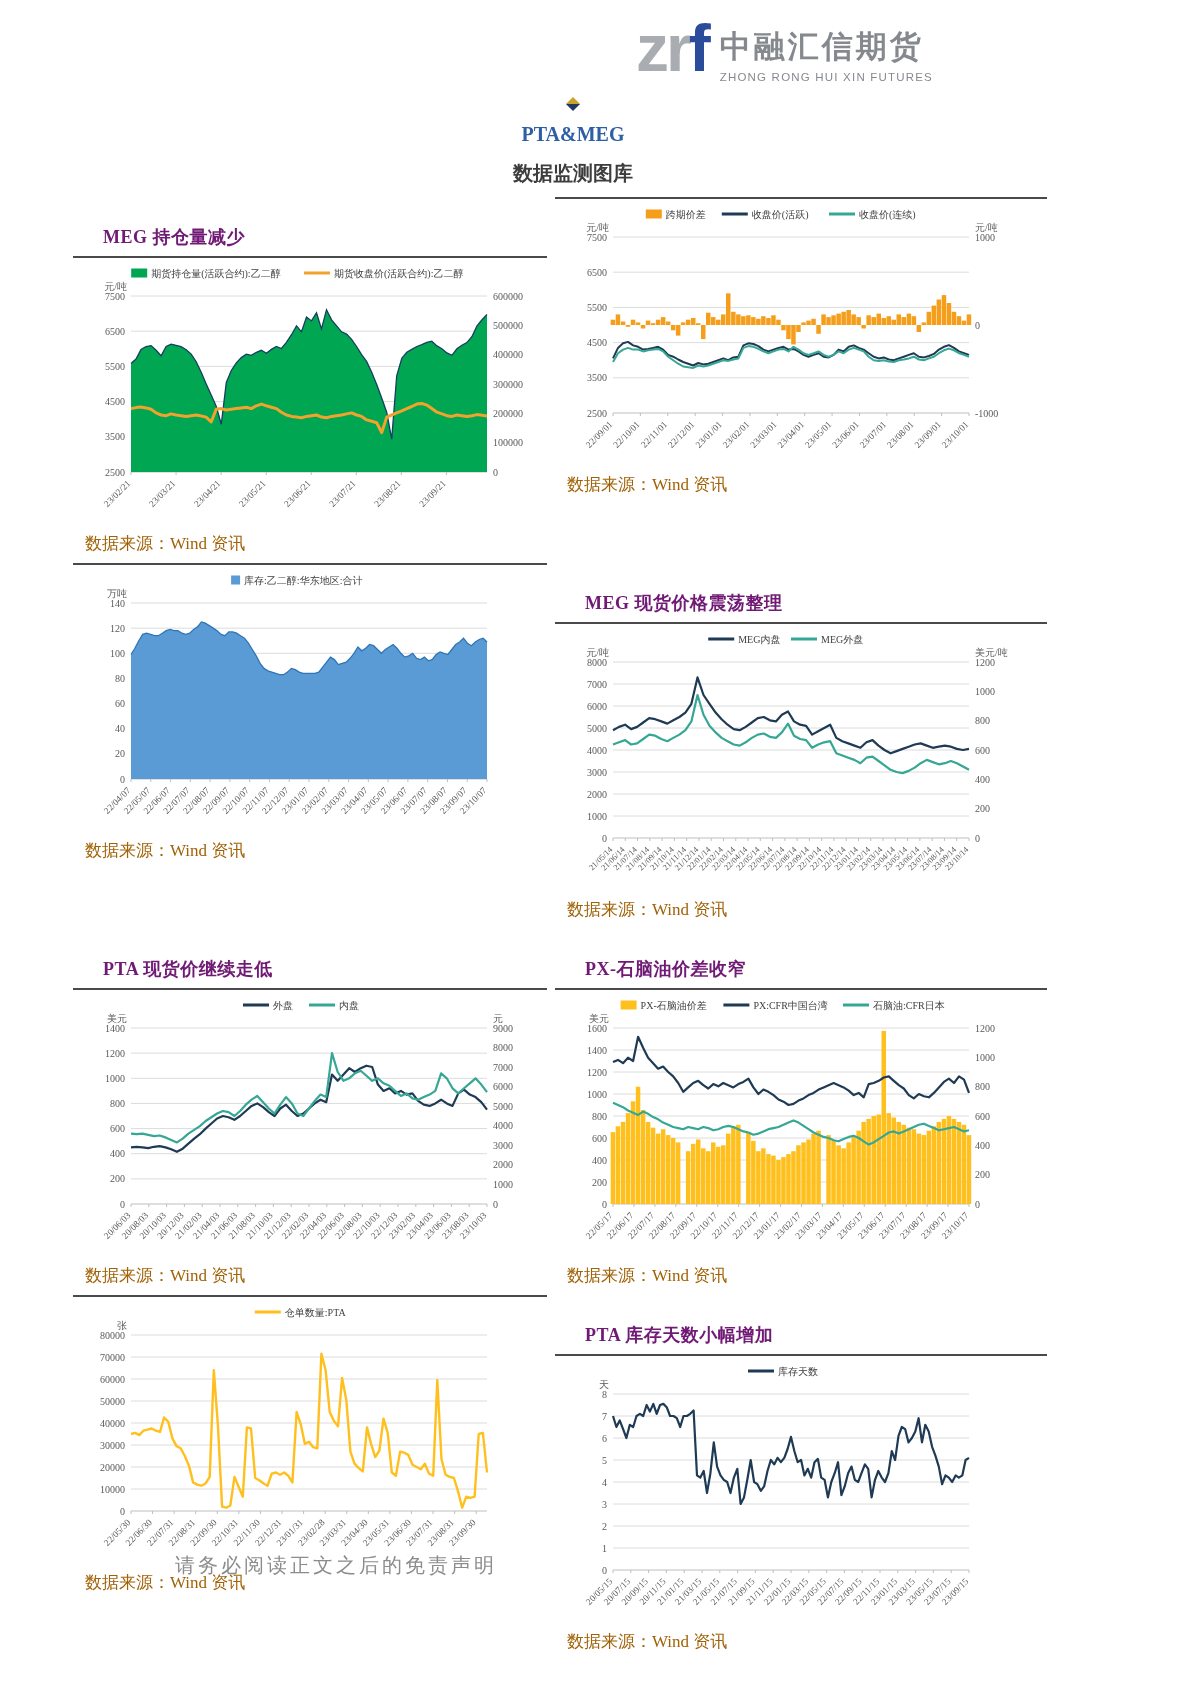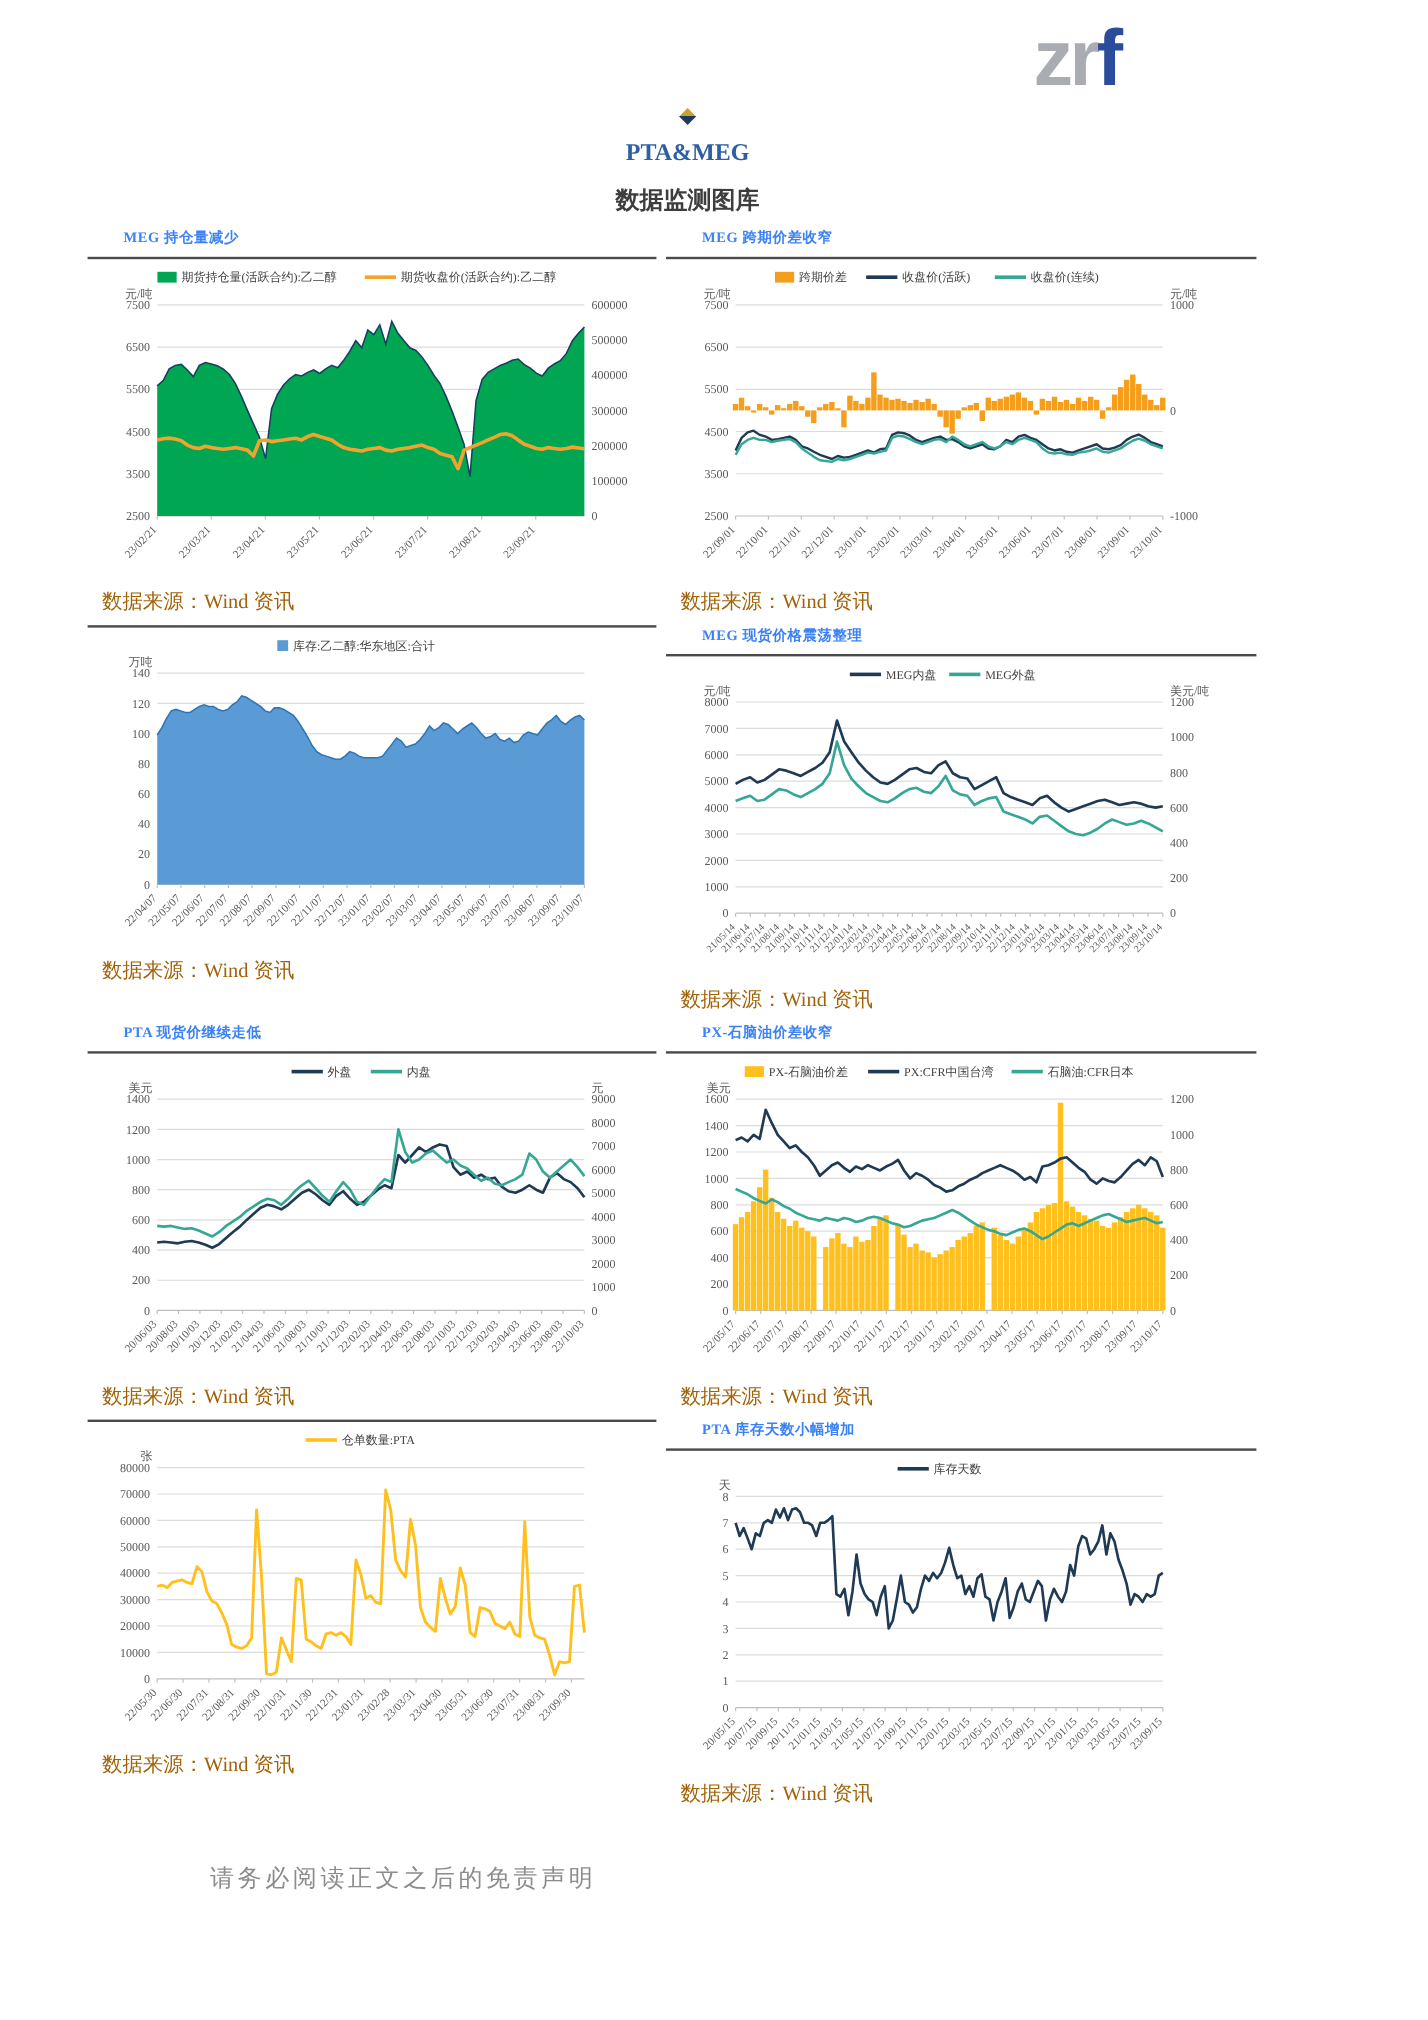--- a/index.html
+++ b/index.html
@@ -19,35 +19,39 @@
            font-family:"Liberation Sans","DejaVu Sans",sans-serif;}
   
   .section-head{margin:16px 0 0 88px;font-size:20px;font-weight:bold;display:flex;align-items:center;gap:14px;flex-direction:column;}
   .bullet{width:10px;height:10px;display:inline-block;transform:rotate(45deg);
           background:linear-gradient(135deg,#c9a227 50%,#1f3864 50%);}
   .sec-latin{color:#2e5fa3;}
   .sec-cn{color:#3d3d3d;}
   
   .grid{display:grid;grid-template-columns:474px 492px;column-gap:8px;padding-left:73px;margin-top:2px;}
   .chart-block{margin-top:8px;}
-  .chart-title{font-size:12px;font-weight:bold;color:#3b82f6;margin:0 0 7px 30px;letter-spacing:0.5px;}
+  .chart-title{font-size:18px;font-weight:bold;color:#701a75;margin:28px 0 7px 30px;letter-spacing:0.5px;}
   .rule{border-top:2px solid #4a4a4a;width:100%;}
   svg.chart{display:block;margin-top:2px;}
   .source{font-size:17px;color:#a16207;margin:0 0 0 12px;}
   
   .footer{position:absolute;left:175px;top:1552px;font-size:20px;color:#8c8c8c;letter-spacing:3px;}
 </style>
 </head>
 <body>
 
 <div class="page">
 
   <div class="hdr">
     <div class="logo">
       <div class="logo-mark"><span class="logo-zr">zr</span><span class="logo-f">f</span></div>
+      <div class="logo-names">
+        <div class="logo-cn">中融汇信期货</div>
+        <div class="logo-en">ZHONG RONG HUI XIN FUTURES</div>
+      </div>
     </div>
   </div>
 
   <div class="section-head">
     <span class="bullet"></span>
     <span class="sec-latin">PTA&amp;MEG</span>
     <span class="sec-cn">数据监测图库</span>
   </div>
 
   <main class="grid" id="charts-grid">
@@ -96,21 +100,20 @@
           <text x="373.44303797468353" y="224" text-anchor="end" font-size="9.3" fill="#595959" transform="rotate(-45 373.44303797468353 224)">23/09/21</text>
           <rect x="58.20000000000002" y="8.5" width="16" height="9" fill="#00a651"></rect>
           <text x="78.20000000000002" y="16.5" font-size="10" fill="#404040">期货持仓量(活跃合约):乙二醇</text>
           <rect x="231" y="11.5" width="26" height="3" fill="#f2a32e"></rect>
           <text x="261" y="16.5" font-size="10" fill="#404040">期货收盘价(活跃合约):乙二醇</text>
         </svg>
     <div class="source">数据来源：Wind 资讯</div>
   </section>
 
   <section class="chart-block">
-    <h3 class="chart-title">MEG 跨期价差收窄</h3>
     <div class="rule"></div>
     <svg class="chart" width="470" height="272" viewBox="0 0 470 272">
           <line x1="58" y1="212" x2="414" y2="212" stroke="#bfbfbf" stroke-width="1"></line>
           <text x="52" y="215.5" text-anchor="end" font-size="10" fill="#595959">2500</text>
           <line x1="58" y1="176.8" x2="414" y2="176.8" stroke="#dcdcdc" stroke-width="1"></line>
           <text x="52" y="180.3" text-anchor="end" font-size="10" fill="#595959">3500</text>
           <line x1="58" y1="141.6" x2="414" y2="141.6" stroke="#dcdcdc" stroke-width="1"></line>
           <text x="52" y="145.1" text-anchor="end" font-size="10" fill="#595959">4500</text>
           <line x1="58" y1="106.4" x2="414" y2="106.4" stroke="#dcdcdc" stroke-width="1"></line>
           <text x="52" y="109.9" text-anchor="end" font-size="10" fill="#595959">5500</text>

